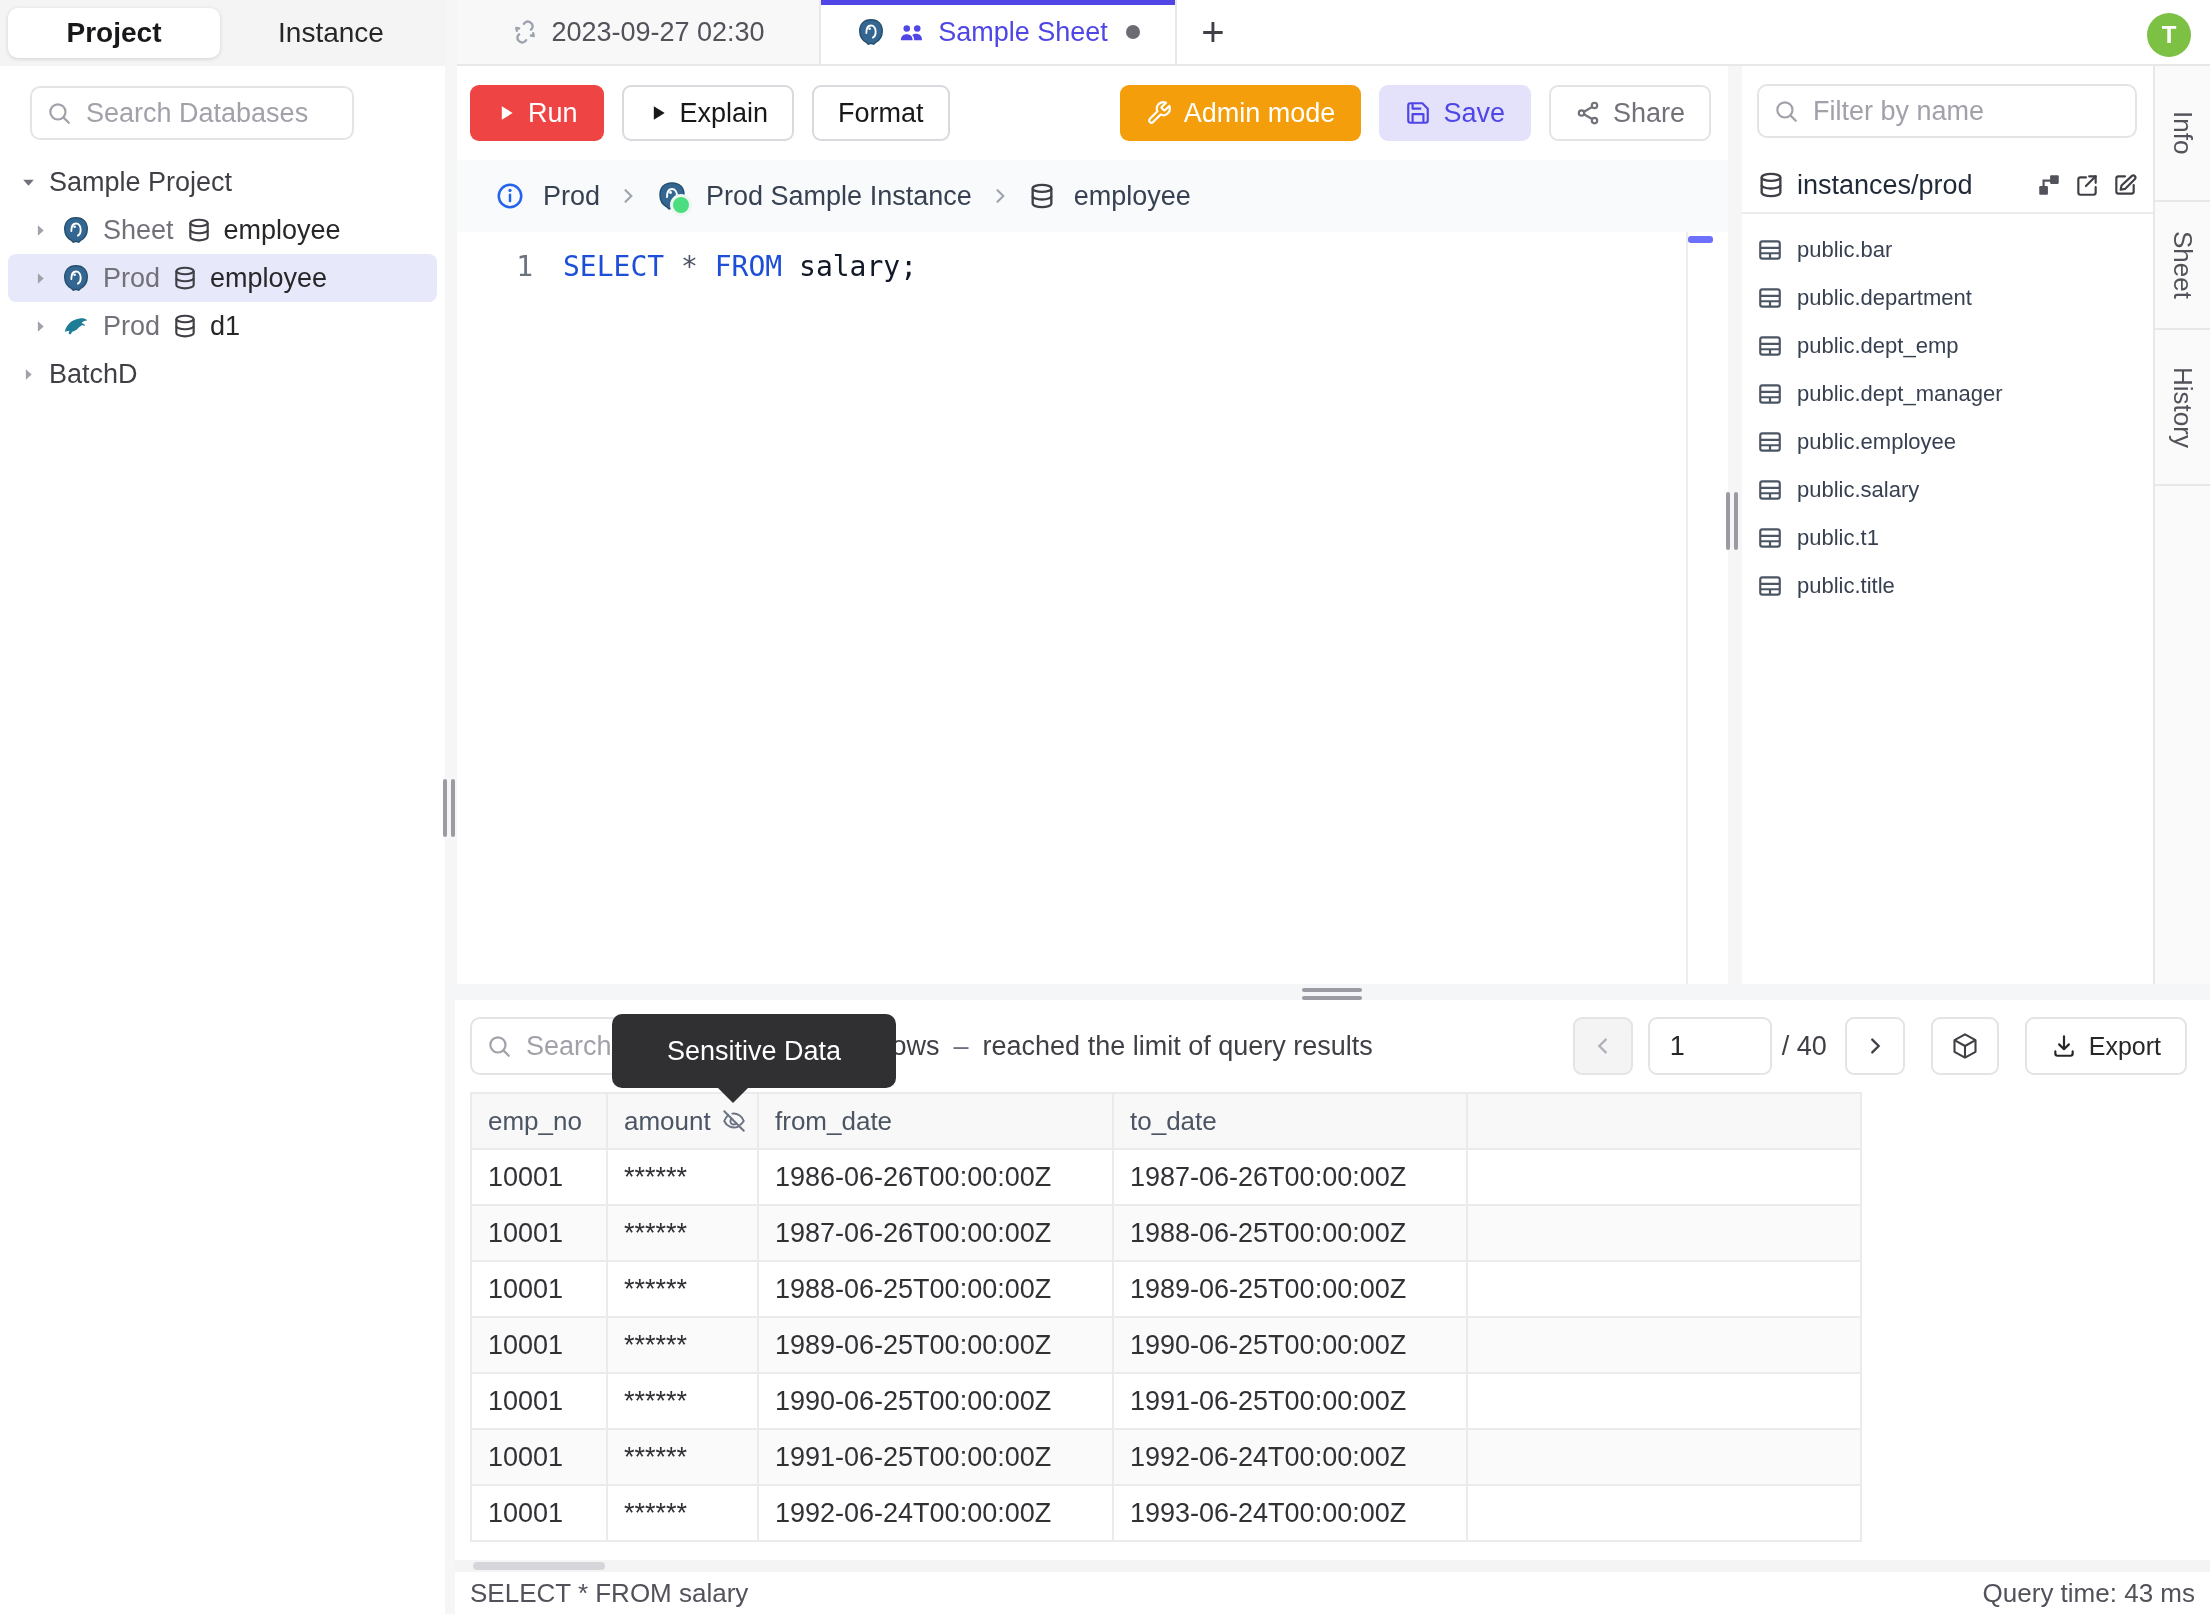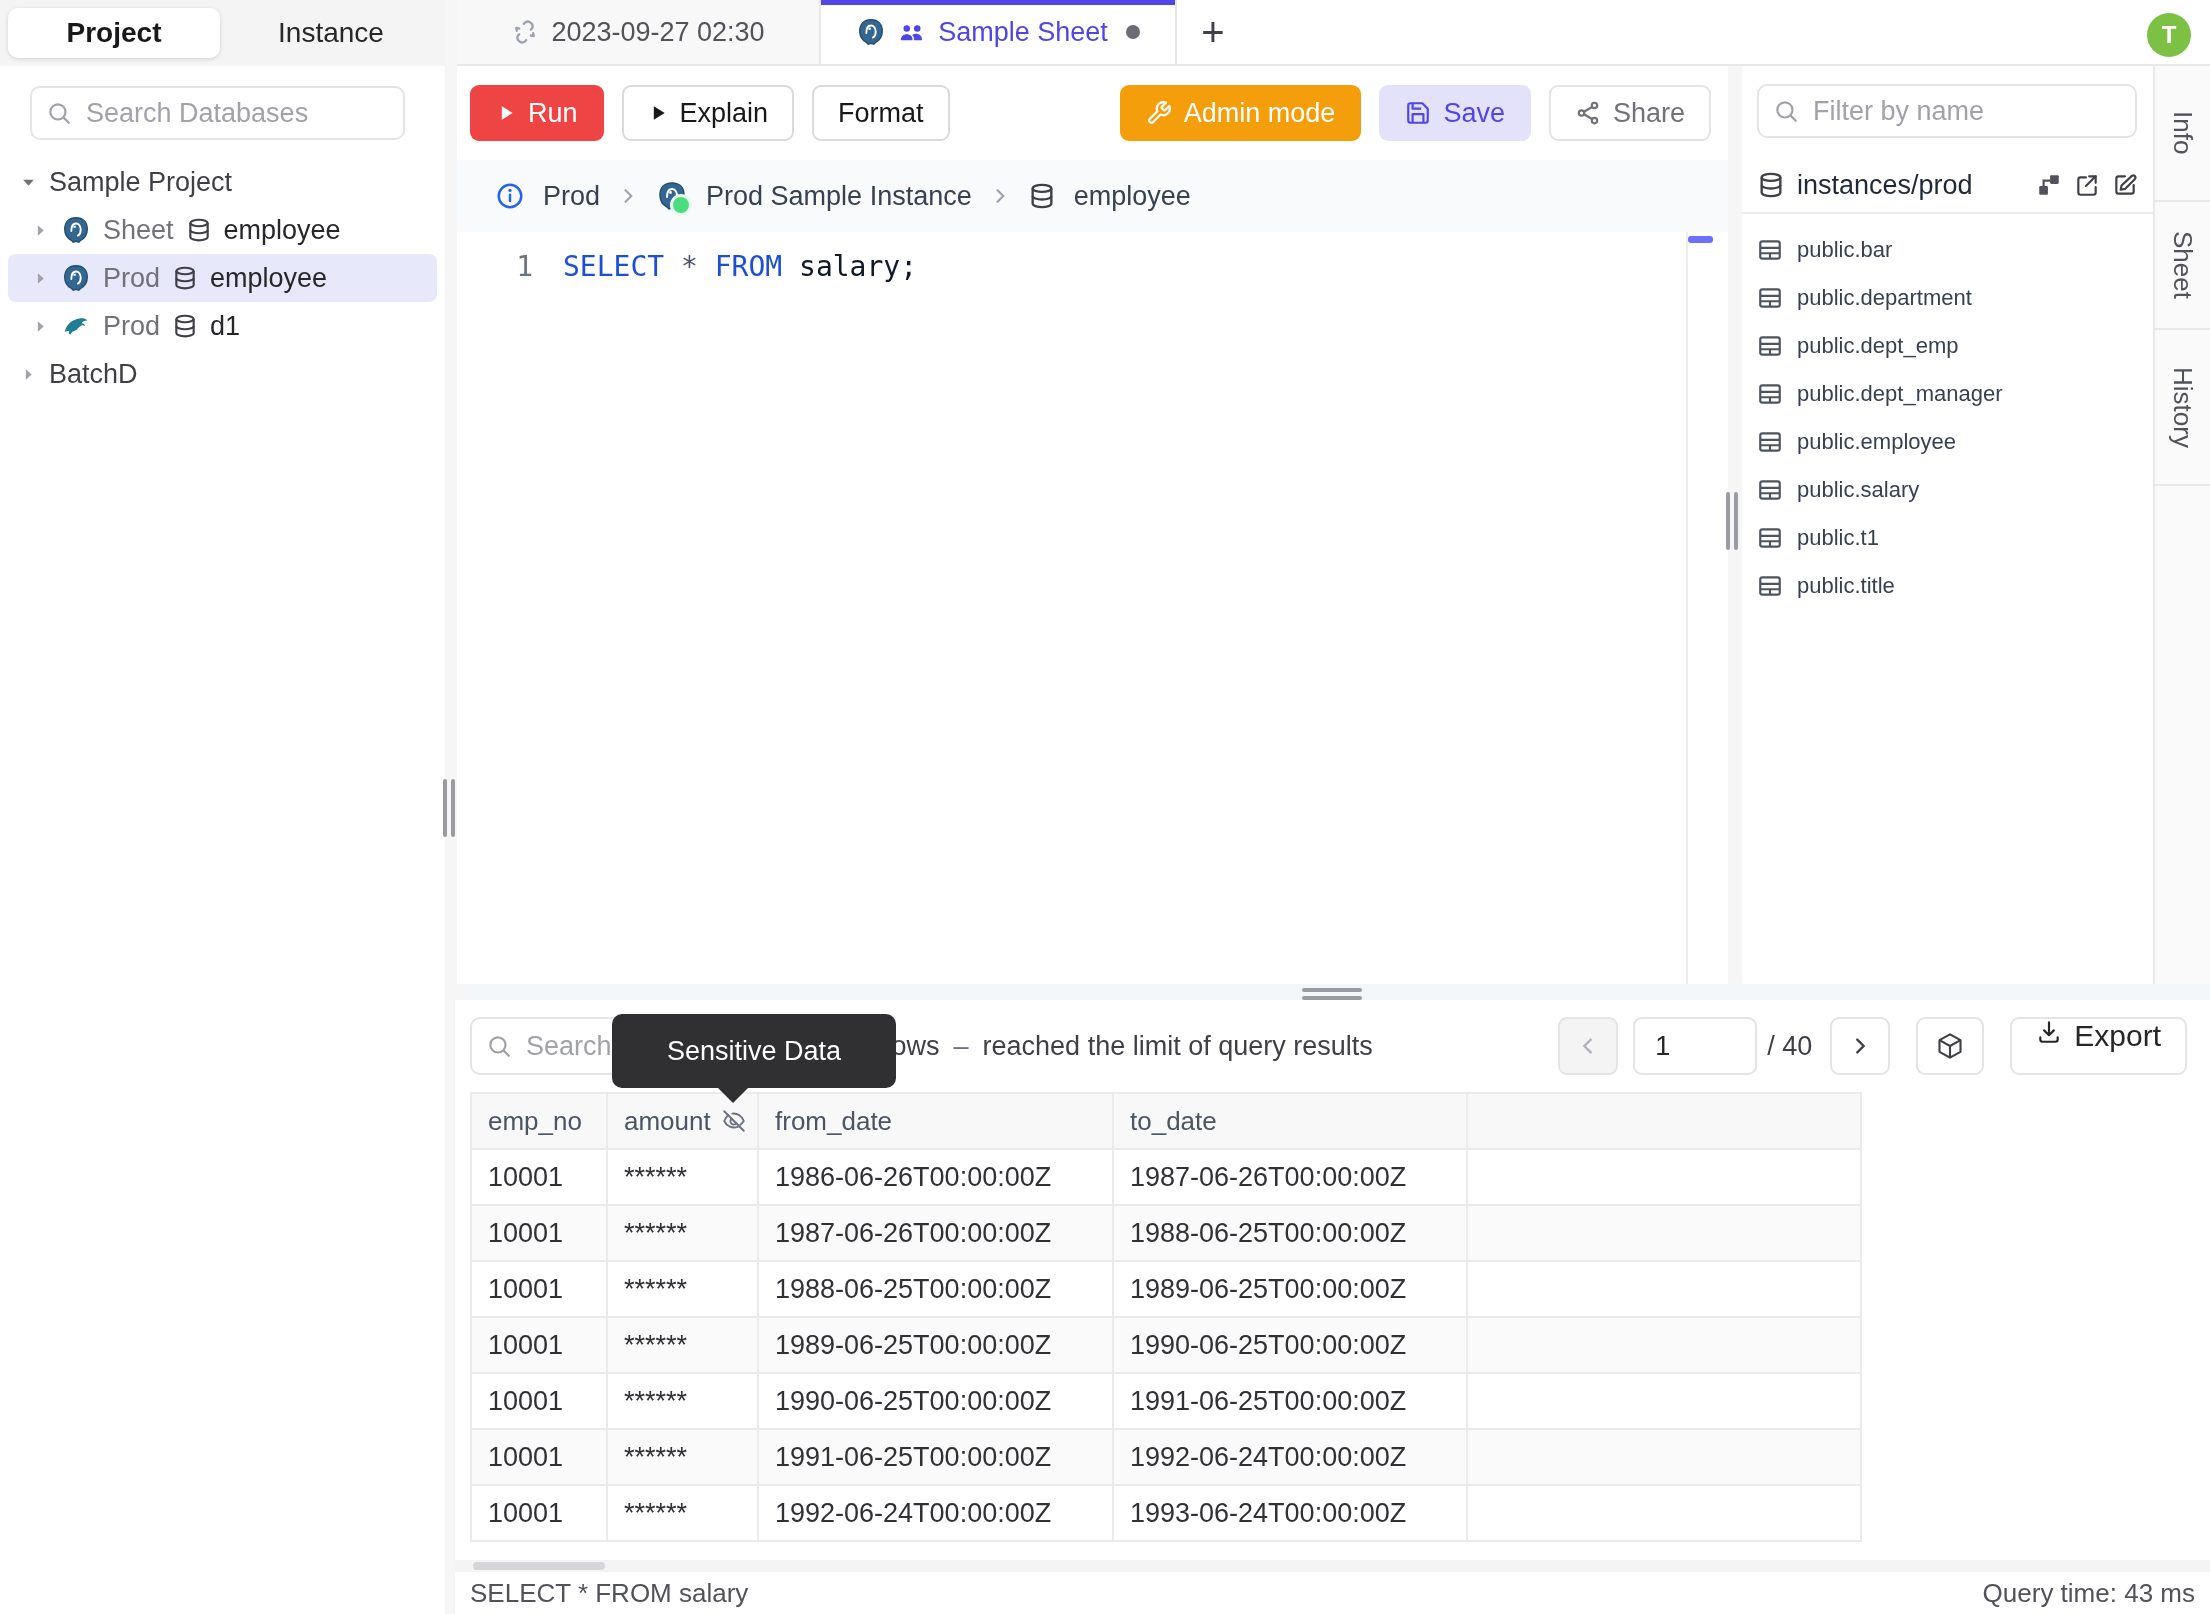--- a/index.html
+++ b/index.html
@@ -8,21 +8,21 @@
   svg{display:block;flex:none;}
 
   
   .sidebar{position:absolute;left:0;top:0;width:445px;height:1614px;background:#fff;}
   .seg-strip{position:absolute;left:0;top:0;width:445px;height:66px;background:#f4f4f5;}
   .seg-active{position:absolute;left:8px;top:8px;width:212px;height:50px;background:#fff;
       border-radius:10px;box-shadow:0 1px 4px rgba(0,0,0,.14);display:flex;align-items:center;
       justify-content:center;font-size:28px;font-weight:600;color:#18181b;}
   .seg-inactive{position:absolute;left:222px;top:8px;width:218px;height:50px;display:flex;
       align-items:center;justify-content:center;font-size:28px;color:#27272a;}
-  .side-search{position:absolute;left:30px;top:86px;width:375px;height:54px;border:2px solid #e4e4e7;
+  .side-search{position:absolute;left:30px;top:86px;width:324px;height:54px;border:2px solid #e4e4e7;
       border-radius:10px;display:flex;align-items:center;padding:0 14px;gap:12px;background:#fff;box-sizing:border-box;}
   .side-search input,.panel-search input,.res-search input{border:none;outline:none;font-size:27px;color:#3f3f46;
       width:100%;font-family:"Liberation Sans",sans-serif;background:transparent;}
   .side-search input::placeholder,.panel-search input::placeholder,.res-search input::placeholder{color:#a1a1aa;}
   .tree{position:absolute;left:0;top:158px;width:445px;}
   .trow{display:flex;align-items:center;height:48px;padding-left:20px;font-size:27px;gap:12px;cursor:default;}
   .trow.child{padding-left:32px;}
   .trow.selected{background:#e8e8fb;border-radius:8px;margin:0 8px;padding-left:24px;}
   .env{color:#71717a;}
   .dbname{color:#27272a;}
@@ -109,21 +109,21 @@
       align-items:center;padding:0 14px;gap:12px;box-sizing:border-box;flex:none;}
   .rowcount{margin-left:50px;font-size:27px;color:#3f3f46;white-space:nowrap;}
   .rowcount .dash{color:#6b7280;margin:0 14px;}
   .pgbtn{width:60px;height:58px;border:2px solid #e4e4e7;border-radius:9px;display:flex;align-items:center;
       justify-content:center;box-sizing:border-box;background:#fff;color:#3f3f46;}
   .pgbtn.disabled{background:#f4f4f5;color:#b0b0b8;}
   .pageinput{width:124px;height:58px;border:2px solid #e4e4e7;border-radius:9px;box-sizing:border-box;
       font-size:27px;color:#27272a;padding:0 0 0 20px;outline:none;font-family:"Liberation Sans",sans-serif;}
   .ptotal{font-size:27px;color:#3f3f46;white-space:nowrap;}
   .btn-export{height:58px;border:2px solid #e4e4e7;border-radius:9px;background:#fff;display:inline-flex;
-      align-items:flex-start;gap:12px;padding:0 24px;font-size:30px;color:#27272a;box-sizing:border-box;}
+      align-items:center;gap:12px;padding:0 24px;font-size:25px;color:#27272a;box-sizing:border-box;}
   .iconbtn{width:68px;height:58px;border:2px solid #e4e4e7;border-radius:9px;background:#fff;
       display:flex;align-items:center;justify-content:center;box-sizing:border-box;}
   .gap15{width:15px;flex:none;} .gap10{width:10px;flex:none;} .gap18{width:18px;flex:none;} .gap26{width:26px;flex:none;}
 
   .grid{position:absolute;left:15px;top:92px;border-collapse:collapse;table-layout:fixed;width:1392px;}
   .grid th,.grid td{border:2px solid #ebebee;font-weight:400;text-align:left;padding:0 0 0 16px;
       height:56px;font-size:27px;color:#303035;box-sizing:border-box;overflow:hidden;white-space:nowrap;}
   .grid thead th{background:#f8f8f9;color:#4b5563;font-size:26px;}
   .grid tbody tr:nth-child(even){background:#fafafa;}
   .amount-h{display:flex;align-items:center;gap:10px;}

